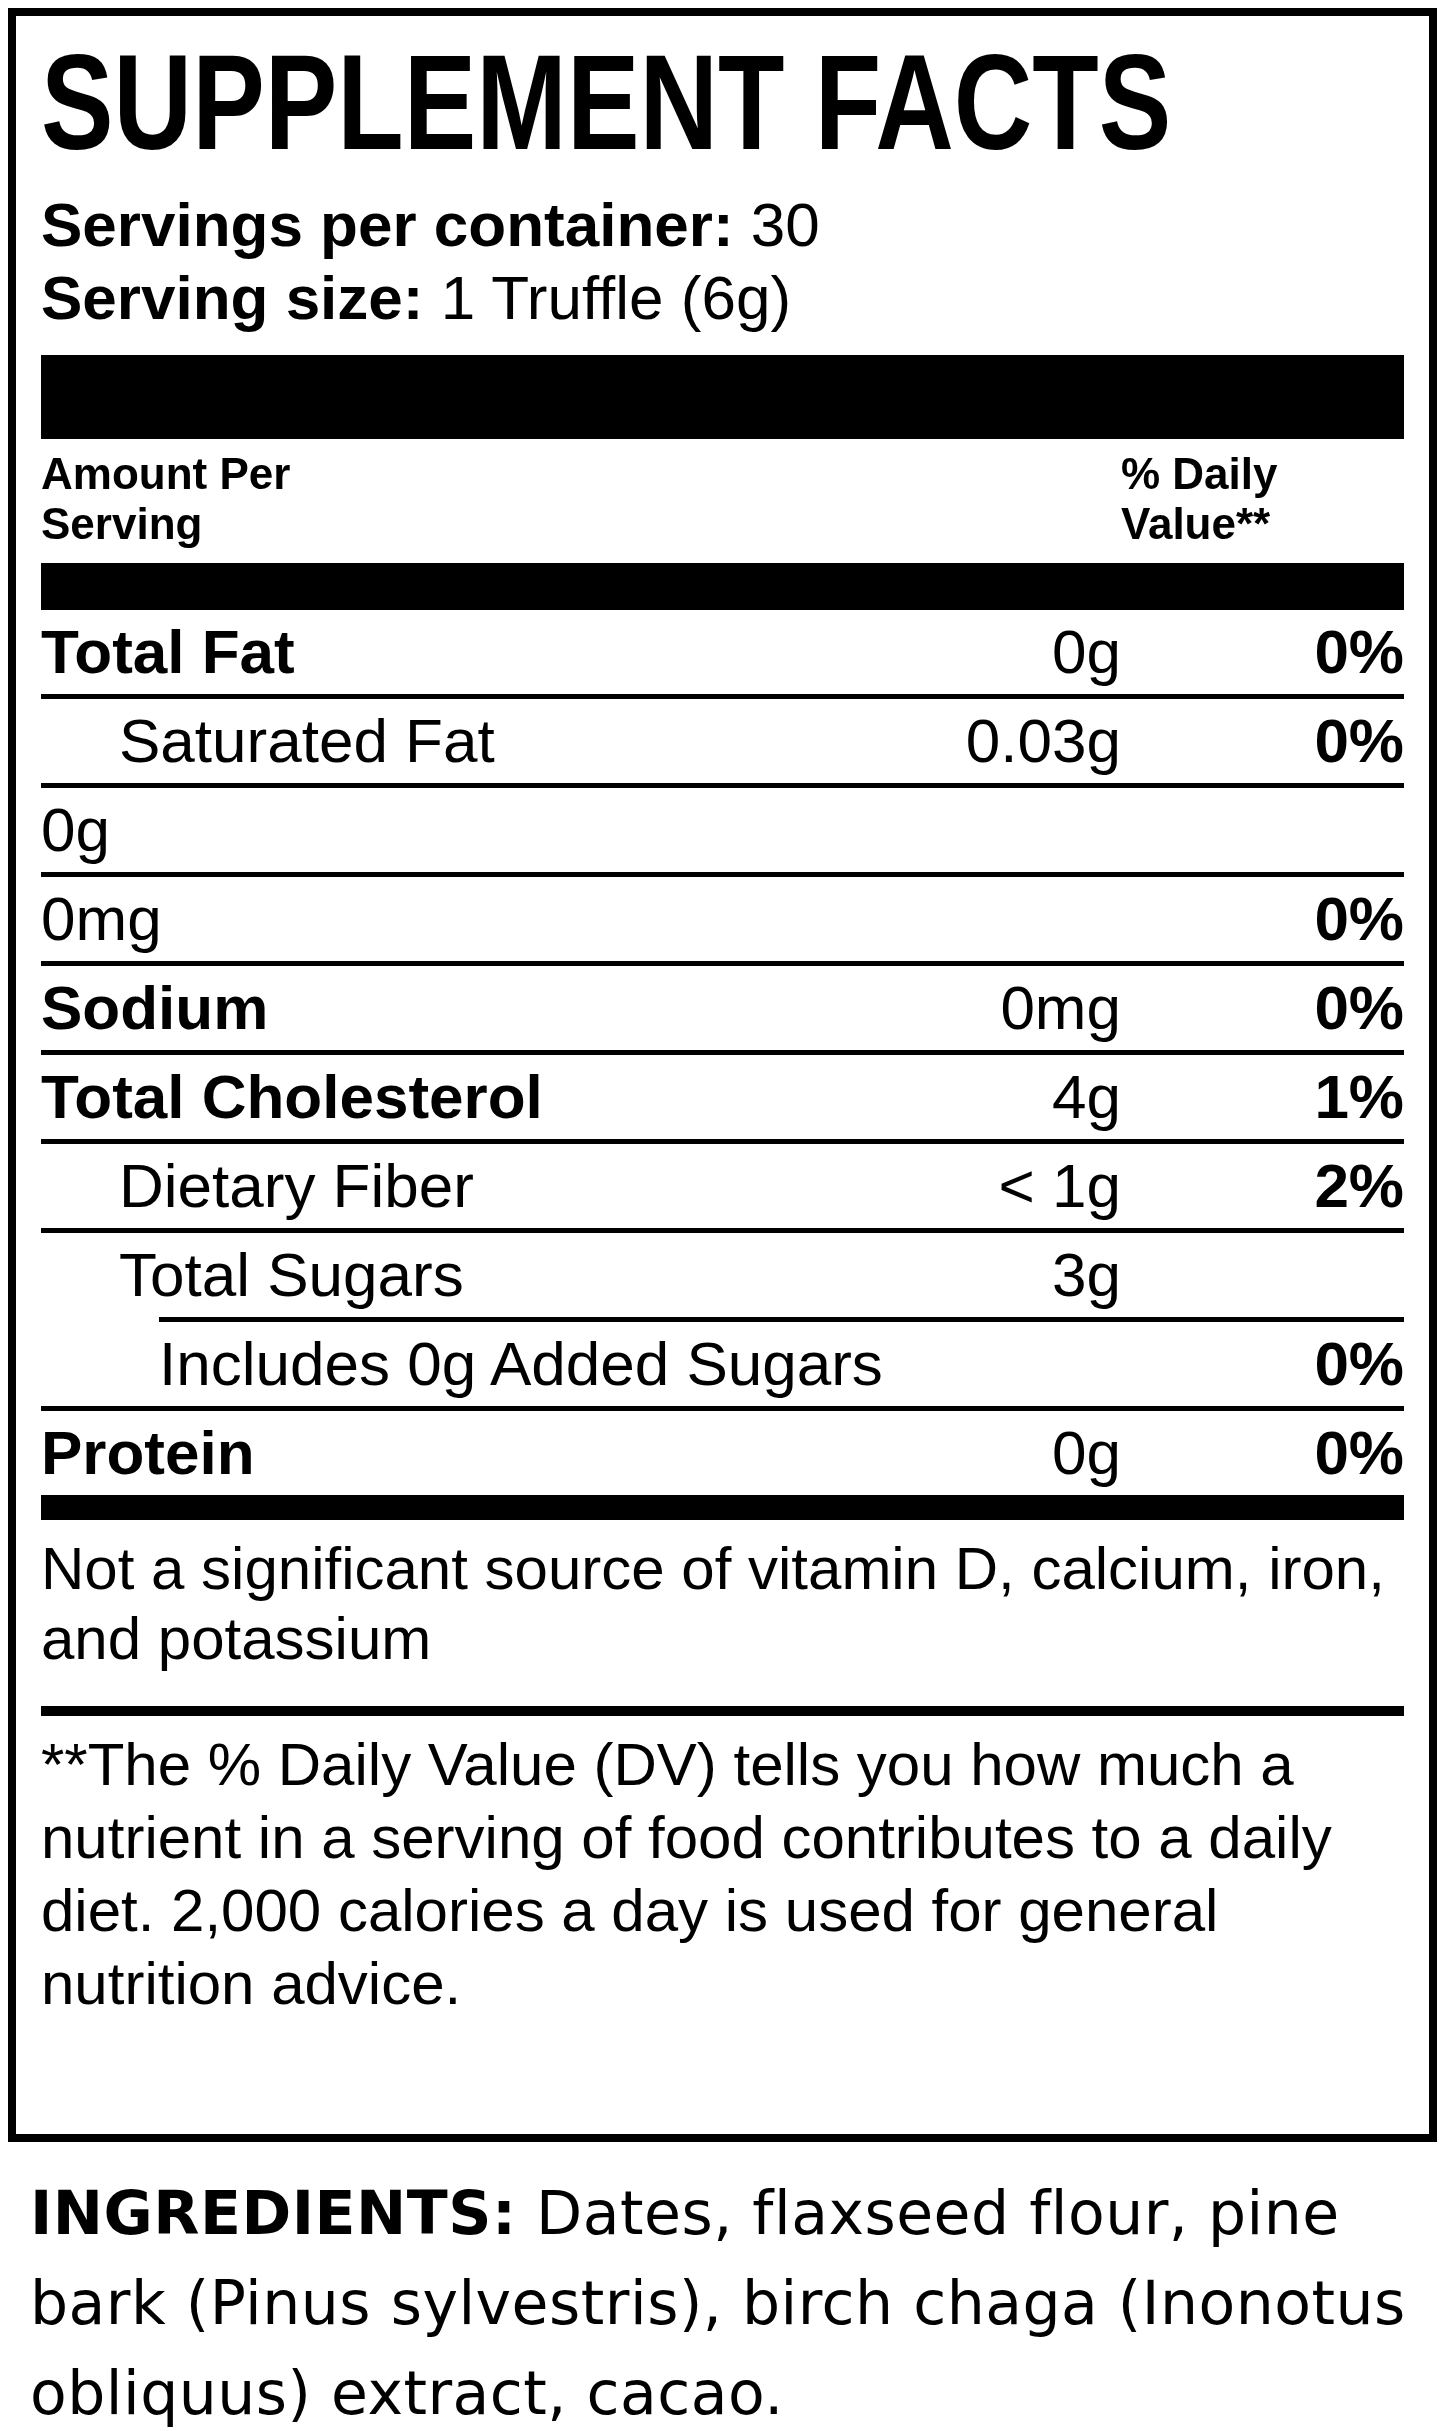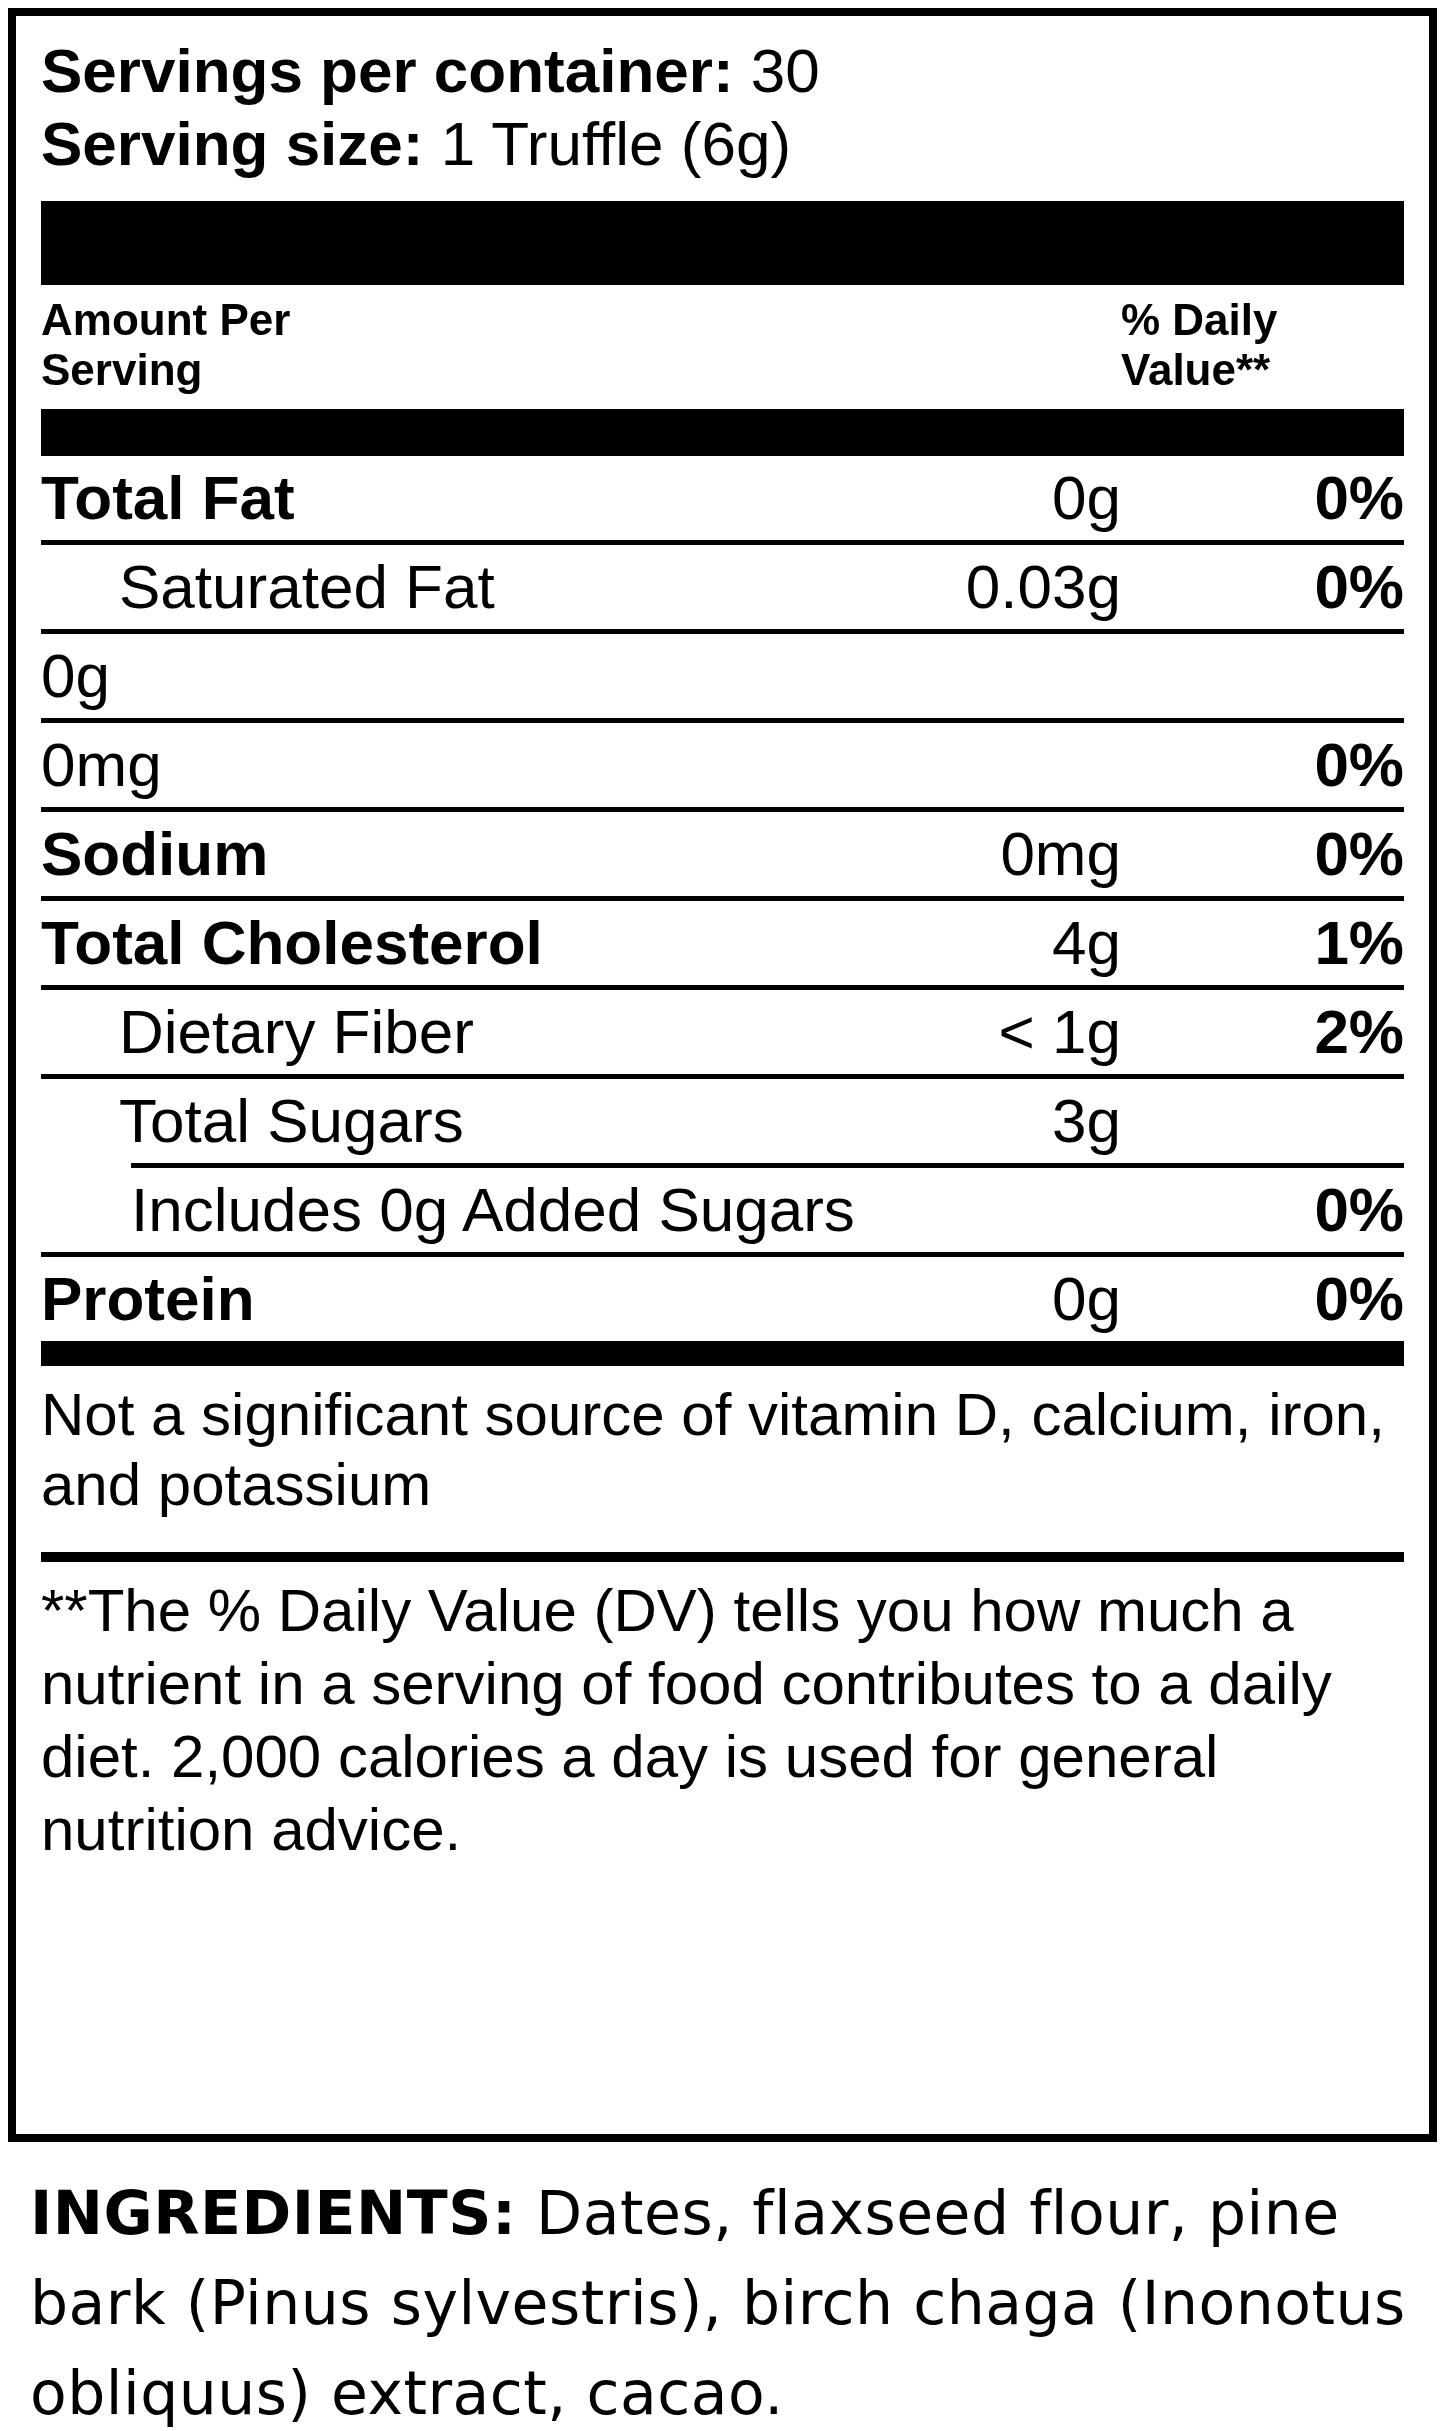--- a/index.html
+++ b/index.html
@@ -70,21 +70,21 @@
   .row.first { border-top: none; }
   .row .cell-left {
     display: flex;
     justify-content: space-between;
     align-items: baseline;
   }
   .row .dv { text-align: right; font-weight: bold; }
   .row .amount { text-align: right; }
   .ind1 { padding-left: 78px; }
   .it { font-style: italic; }
-  .row.includes { margin-left: 90px; }
+  .row.includes { margin-left: 118px; }
   .note {
     font-size: 60px;
     line-height: 1.16;
     padding: 14px 0 32px 0;
   }
   .footnote {
     font-size: 60px;
     line-height: 1.22;
     padding: 12px 0 20px 0;
   }
@@ -98,20 +98,23 @@
     line-height: 1.5;
     letter-spacing: 0.5px;
   }
   .ingredients .lbl { font-weight: bold; font-family: "DejaVu Sans", sans-serif; }
 </style>
 </head>
 <body>
 
 <div class="panel">
 
+  <div>
+    <span class="title">SUPPLEMENT FACTS</span>
+  </div>
 
   <div class="serv-line first">
     <span class="b">Servings per container:</span><span> 30</span>
   </div>
 
   <div class="serv-line second">
     <span class="b">Serving size:</span><span> 1 Truffle (6g)</span>
   </div>
 
   <div class="bar bar-1"></div>

